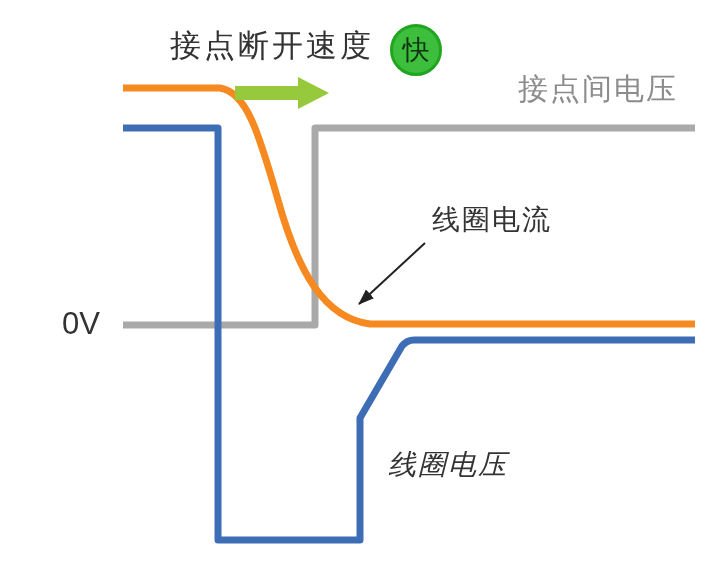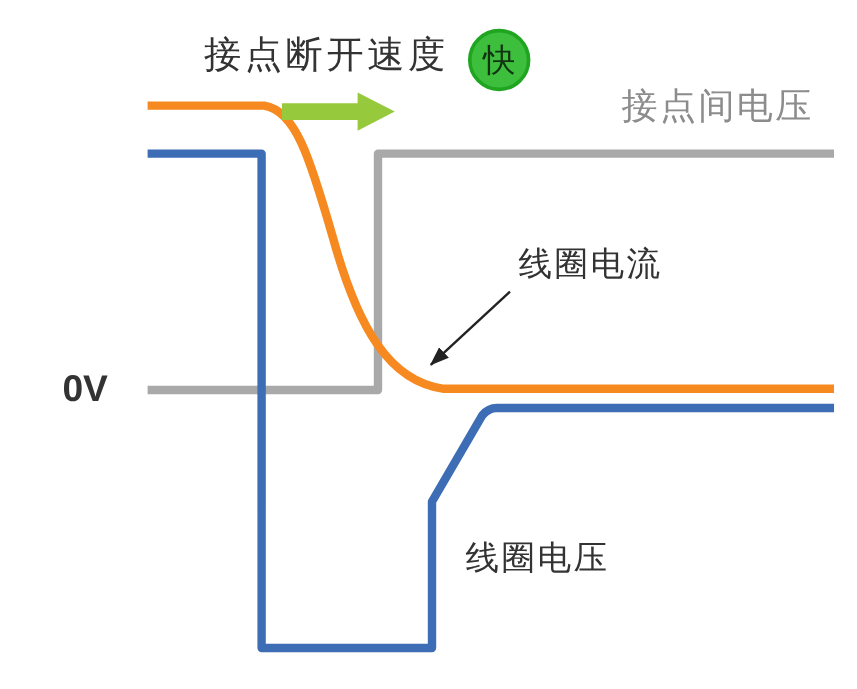--- a/index.html
+++ b/index.html
@@ -49,39 +49,39 @@
     color: #113311;
   }
   .contact-voltage-label {
     left: 490px;
     top: 74px;
     font-size: 30px;
     letter-spacing: 2px;
     color: var(--text-gray);
   }
   .zero-volt-label {
-    left: 24px;
+    left: 34px;
     top: 308px;
     font-size: 31px;
     color: var(--text-dark);
-    font-weight: bold;
   }
   .coil-current-label {
     left: 404px;
     top: 206px;
     font-size: 28px;
     letter-spacing: 2px;
     color: var(--text-dark);
   }
   .coil-voltage-label {
     left: 360px;
     top: 451px;
     font-size: 28px;
     letter-spacing: 2px;
     color: var(--text-dark);
+    font-style: italic;
   }
 </style>
 </head>
 <body>
 
 <div class="stage">
 
   <svg width="714" height="574" viewBox="0 0 714 574">
     <defs>
       <marker id="ah" markerWidth="10" markerHeight="8" refX="7.5" refY="3" orient="auto" markerUnits="strokeWidth">

